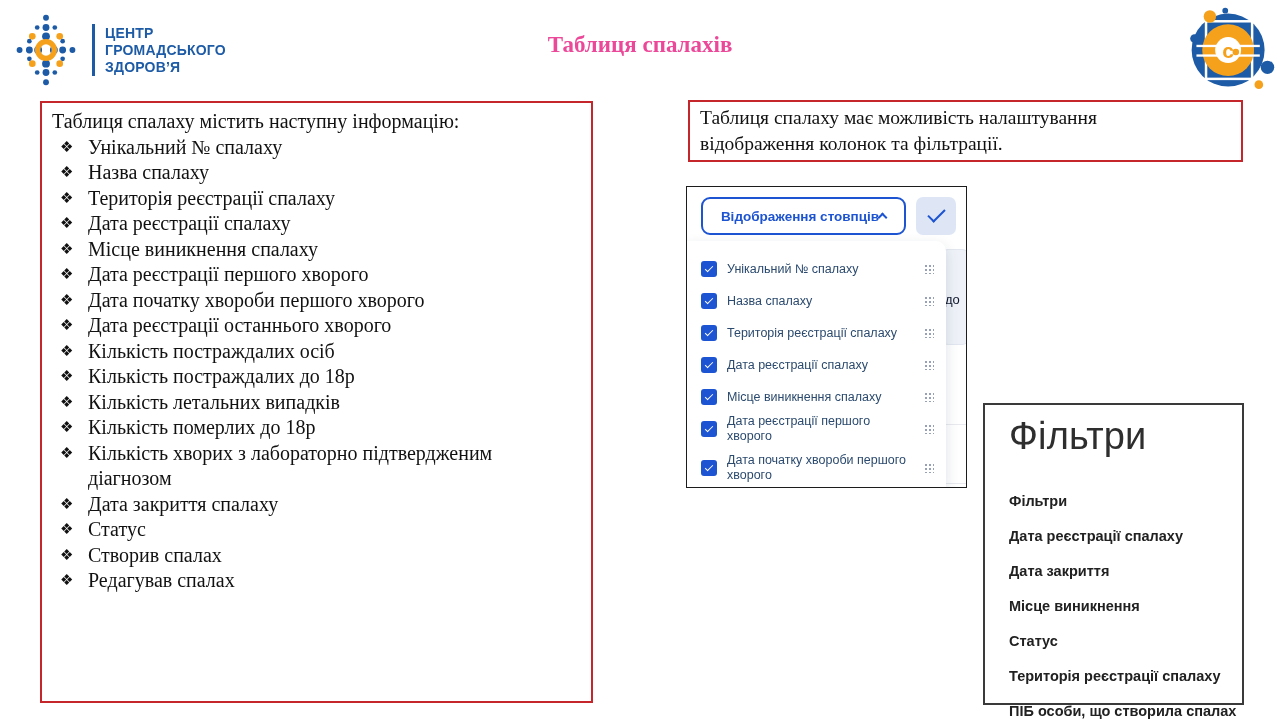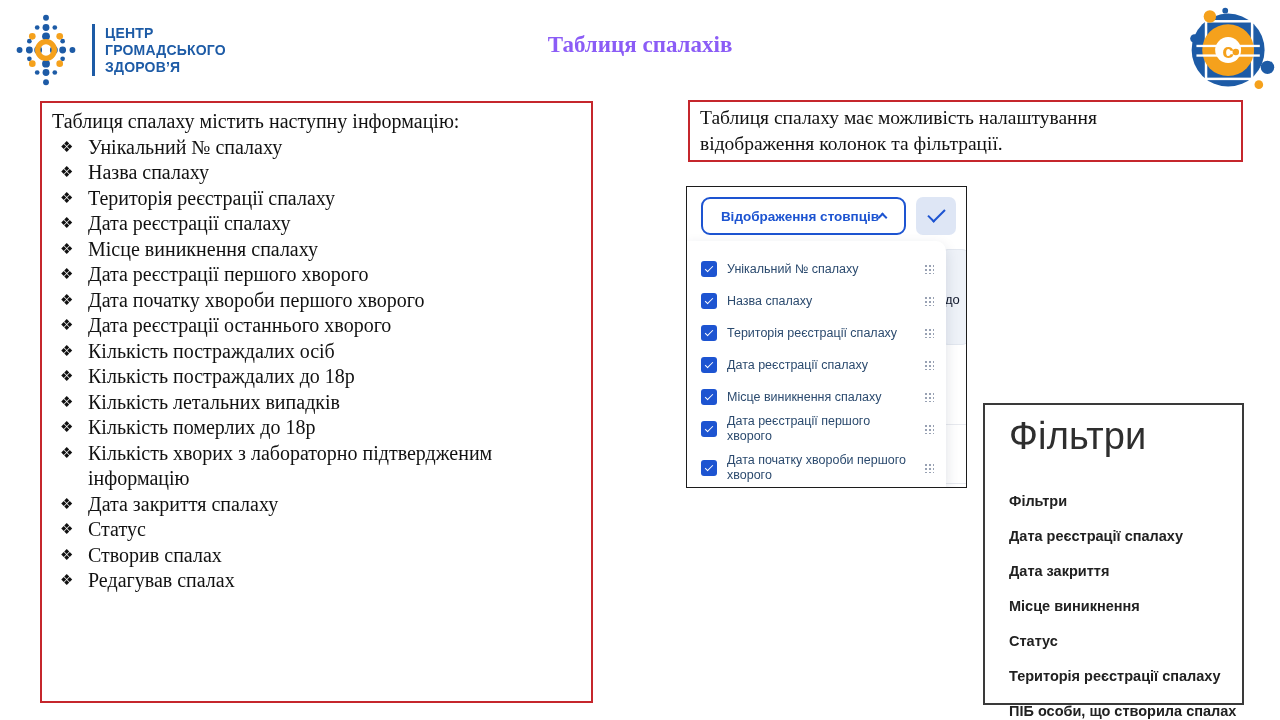--- a/index.html
+++ b/index.html
@@ -22,21 +22,21 @@
     width: 3px; height: 52px; background: #1d5ba6; margin: 0 10px 0 6px;
   }
   .logo-text {
     color: #1d5ba6; font-weight: bold; font-size: 14px; line-height: 17px;
     letter-spacing: .2px;
   }
   .title {
     position: absolute; left: 0; right: 0; top: 32px;
     text-align: center;
     font-family: "Liberation Serif", serif;
-    font-size: 23px; font-weight: bold; color: #8b5cf6;
+    font-size: 23px; font-weight: bold; color: #ec4899;
   }
   .logo-right { position: absolute; left: 1183px; top: 4px; }
 
   
   .left-box {
     position: absolute; left: 40px; top: 101px; width: 553px; height: 602px;
     border: 2px solid #c5262c; background: #fff;
     font-family: "Liberation Serif", serif; font-size: 20px; line-height: 25.5px;
     color: #111; padding: 6px 18px 4px 10px; overflow: hidden;
   }
@@ -256,21 +256,21 @@
         <span>Кількість летальних випадків</span>
       </li>
 
       <li>
         <span class="blt">❖</span>
         <span>Кількість померлих до 18р</span>
       </li>
 
       <li>
         <span class="blt">❖</span>
-        <span>Кількість хворих з лабораторно підтвердженим інформацію</span>
+        <span>Кількість хворих з лабораторно підтвердженим діагнозом</span>
       </li>
 
       <li>
         <span class="blt">❖</span>
         <span>Дата закриття спалаху</span>
       </li>
 
       <li>
         <span class="blt">❖</span>
         <span>Статус</span>

